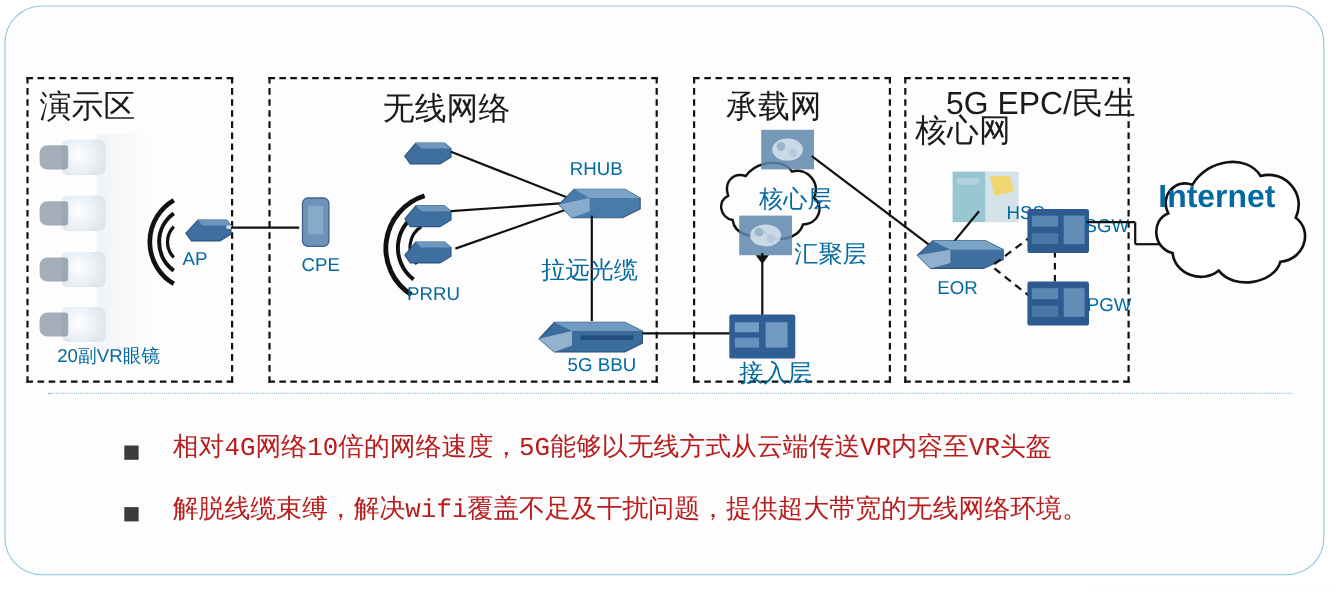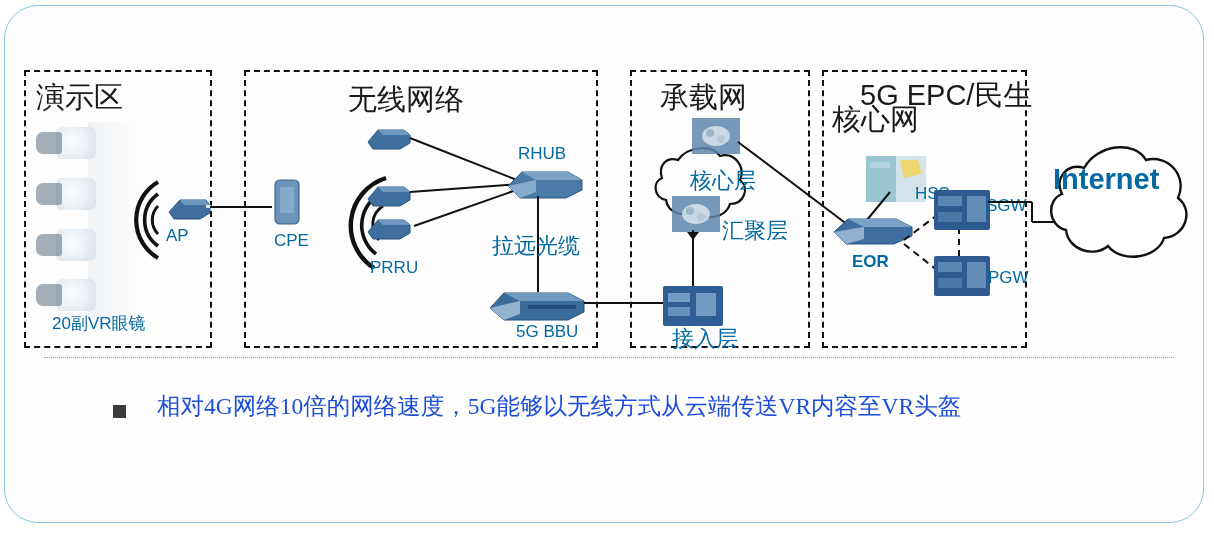--- a/index.html
+++ b/index.html
@@ -52,22 +52,22 @@
   .dev{position:absolute;}
   
   .bullets{position:absolute;left:0;top:388px;width:1214px;}
   .bullet-row{position:relative;height:56px;}
   .bullet-mark{
     position:absolute;left:113px;top:17px;width:13px;height:13px;
     background:#3b3b3b;
   }
   .bullet-text{
     position:absolute;left:157px;top:2px;
-    font-size:23.5px;color:#1d4ed8;white-space:nowrap;
-    font-family:Liberation Serif, serif;
+    font-size:23.5px;color:#b91c1c;white-space:nowrap;
+    font-family:Liberation Mono, monospace;
   }
   .vr-strip{position:absolute;}
   .vr-photo{
     position:absolute;width:74px;height:44px;
     background:
       linear-gradient(100deg,#2e4763 0%,#4a6party 0%,#9fb4c6 26%,#e8eef3 46%,#f4f7fa 70%,#ffffff 100%);
     opacity:.72;
     border-radius:2px;
     filter:blur(.2px);
   }
@@ -236,21 +236,21 @@
 
   <svg style="position:absolute;left:858px;top:190px;width:36px;height:40px;">
     <line x1="32" y1="2" x2="4" y2="36" stroke="#111" stroke-width="2"></line>
   </svg>
 
   <svg class="dev" style="left:832px;top:214px;width:82px;height:32px;">
     <path d="M2,18 L16,5 L64,5 L80,13 L80,22 L62,30 L14,30 Z" fill="#3f6f9f" stroke="#2a5480" stroke-width="1"></path>
     <path d="M16,5 L64,5 L80,13 L32,13 Z" fill="#7aa3c6"></path>
     <path d="M2,18 L32,13 L32,25 L14,30 Z" fill="#a5c1d8" opacity=".8"></path>
   </svg>
-  <div class="lbl" style="left:852px;top:252px;font-weight:bold;">EOR</div>
+  <div class="lbl" style="left:852px;top:252px;">EOR</div>
 
   <svg style="position:absolute;left:900px;top:196px;width:62px;height:100px;">
     <line x1="4" y1="44" x2="52" y2="8" stroke="#111" stroke-width="2" stroke-dasharray="7,5"></line>
     <line x1="4" y1="48" x2="52" y2="86" stroke="#111" stroke-width="2" stroke-dasharray="7,5"></line>
   </svg>
 
   <svg style="position:absolute;left:952px;top:228px;width:14px;height:32px;">
     <line x1="7" y1="0" x2="7" y2="30" stroke="#111" stroke-width="2" stroke-dasharray="6,5"></line>
   </svg>
 
@@ -283,15 +283,19 @@
   </svg>
   <div class="lbl" style="left:1053px;top:163px;font-size:29px;font-weight:bold;">Internet</div>
 
   <div class="divider"></div>
 
   <div class="bullets">
     <div class="bullet-row">
       <span class="bullet-mark"></span>
       <span class="bullet-text">相对4G网络10倍的网络速度，5G能够以无线方式从云端传送VR内容至VR头盔</span>
     </div>
+    <div class="bullet-row">
+      <span class="bullet-mark"></span>
+      <span class="bullet-text">解脱线缆束缚，解决wifi覆盖不足及干扰问题，提供超大带宽的无线网络环境。</span>
+    </div>
   </div>
 
 </div>
 
 </body></html>

